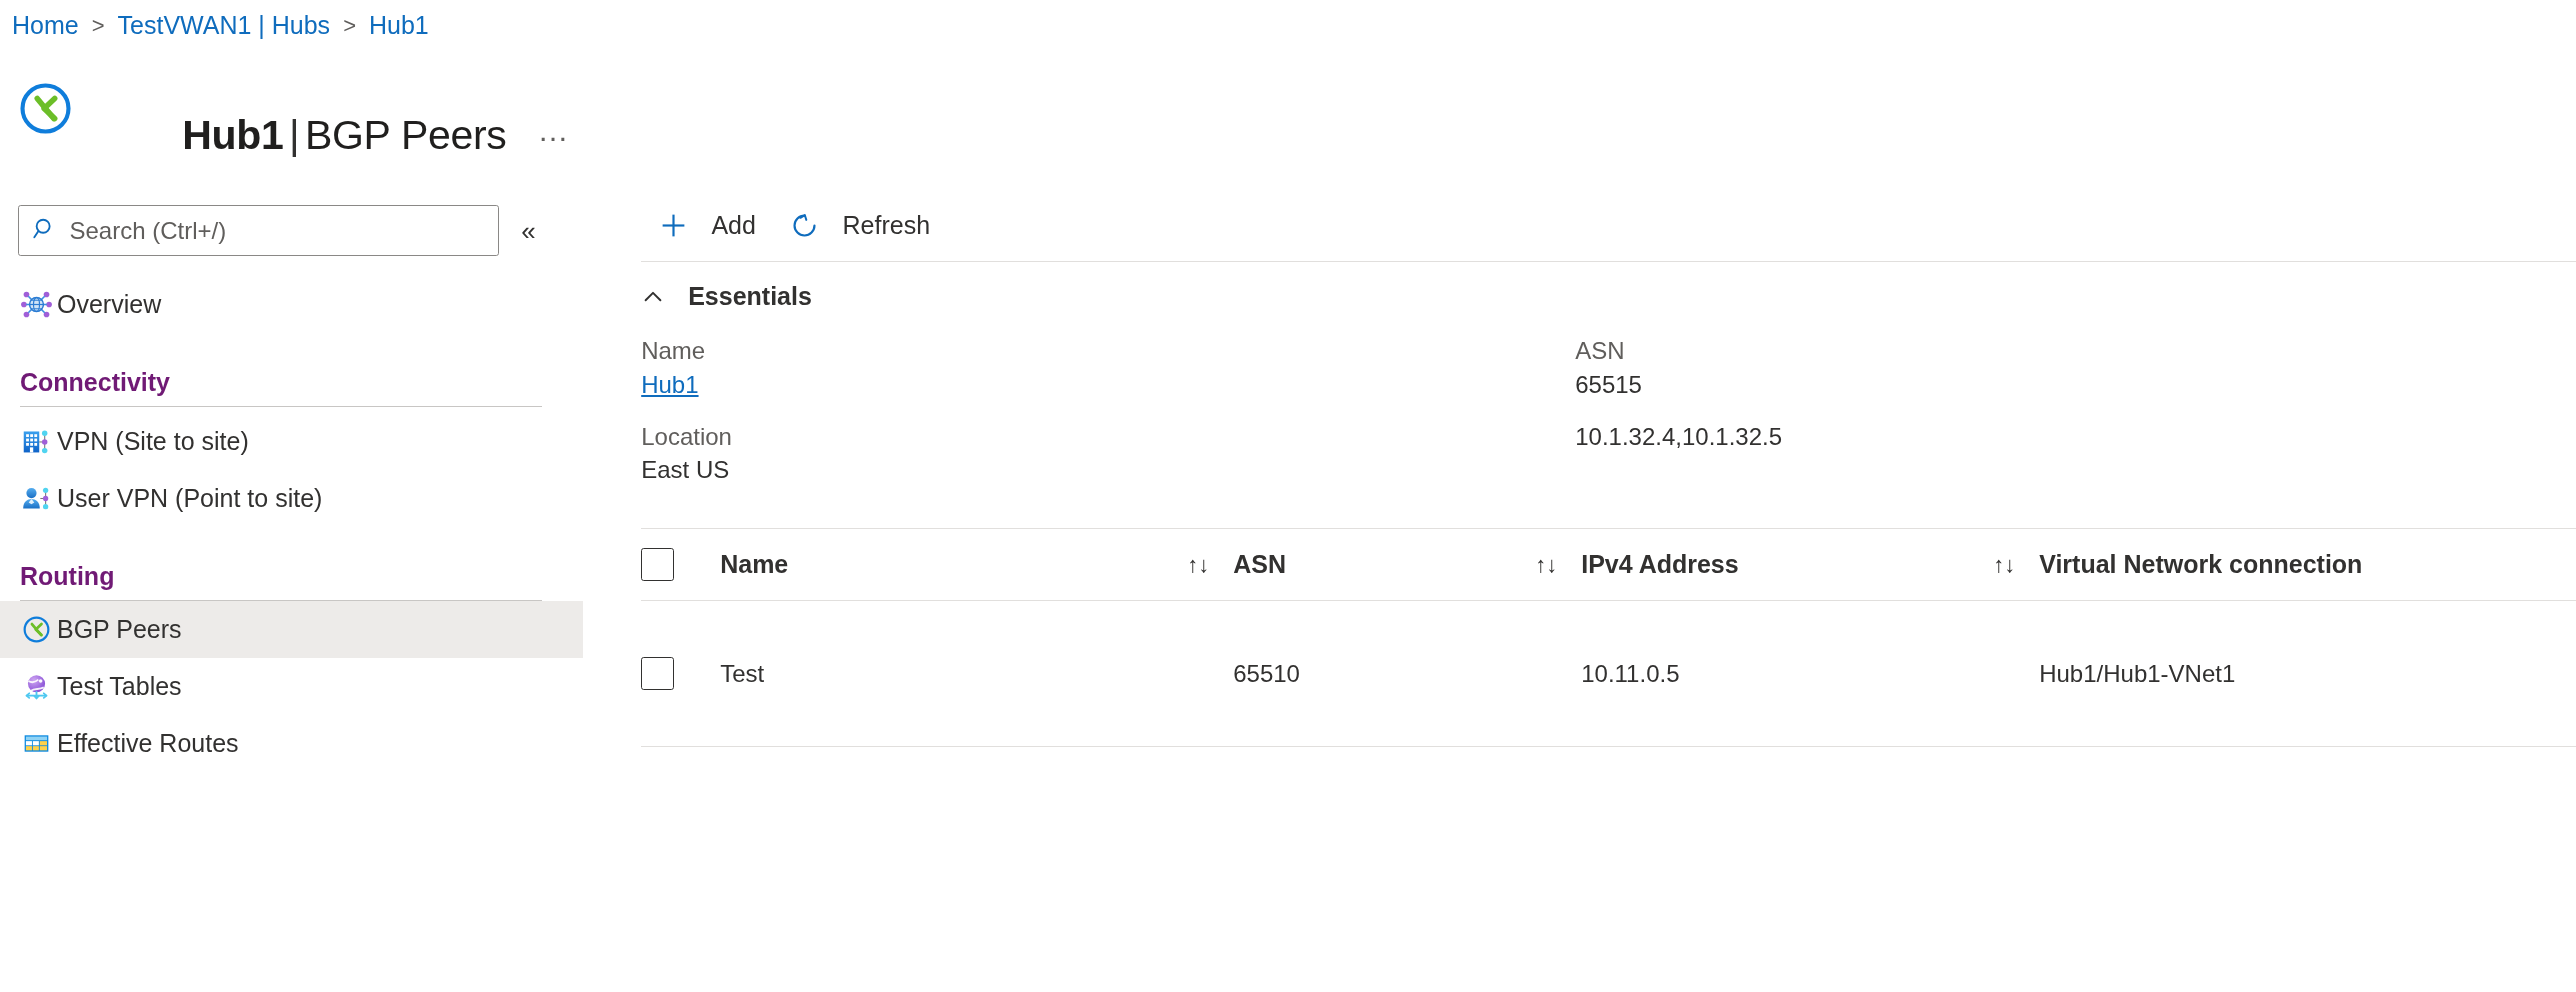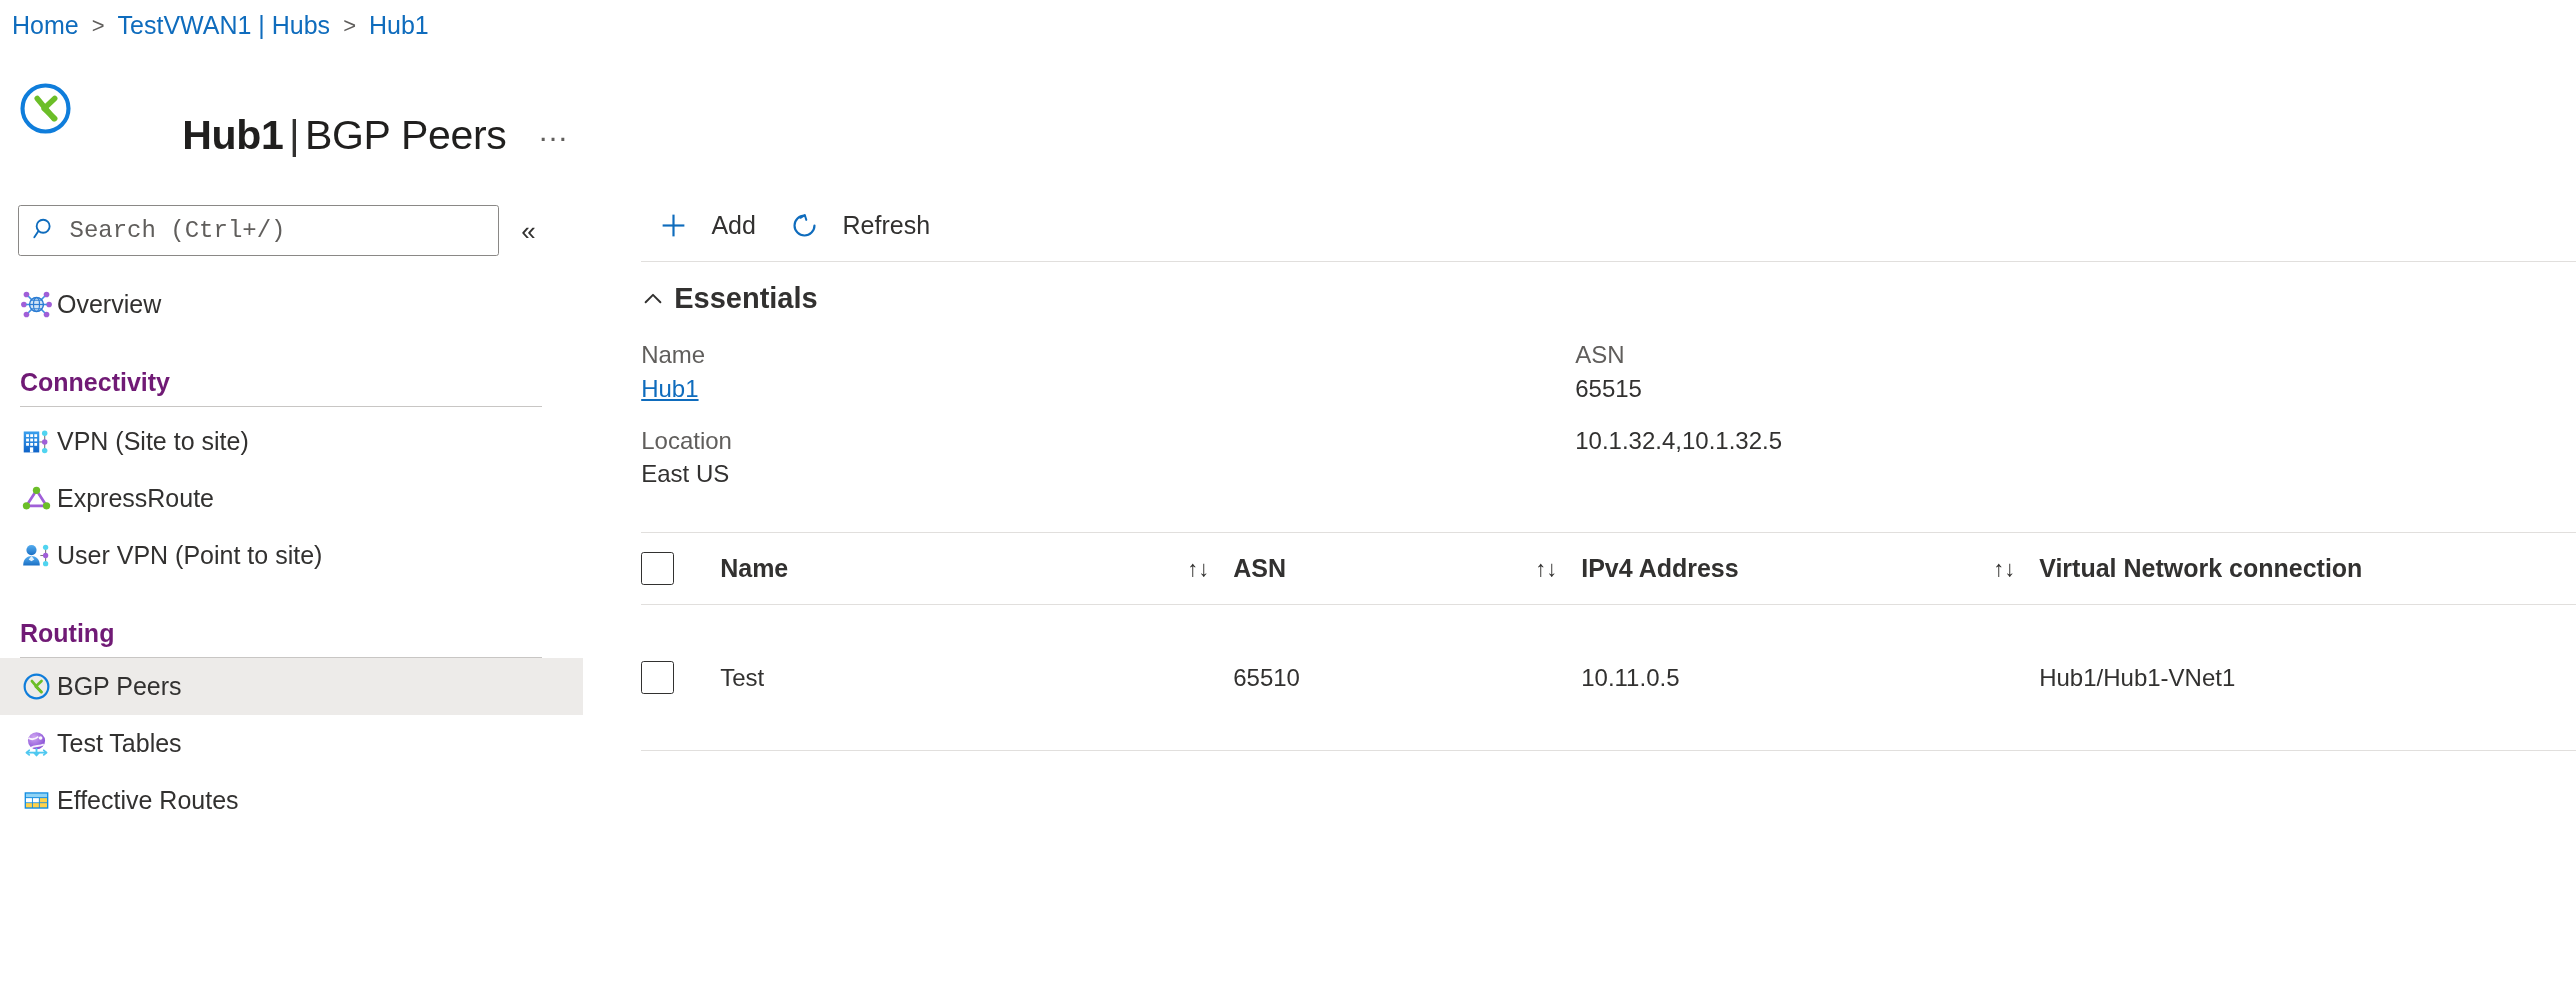--- a/index.html
+++ b/index.html
@@ -112,21 +112,21 @@
     box-sizing: border-box;
     background: #fff;
   }
   #search-icon {
     margin: 0 9.2px 0 13px;
     flex: 0 0 auto;
   }
   #search-input {
     border: none;
     outline: none;
-    font-family: Liberation Mono, monospace;
+    font-family: Liberation Sans, sans-serif;
     font-size: 24px;
     color: #323130;
     width: 385px;
     background: transparent;
   }
   #search-input::placeholder { color: #605e5c; }
   #collapse-btn {
     margin-left: 22px;
     font-size: 26px;
     color: #323130;
@@ -232,22 +232,22 @@
     width: 201px;
   }
   #essentials-chevron {
     width: 24px;
     height: 24px;
     display: flex;
     align-items: center;
     justify-content: center;
   }
   #essentials-label {
-    margin-left: 9px;
-    font-size: 29px;
+    margin-left: 23px;
+    font-size: 25px;
     font-weight: 600;
     color: #323130;
   }
 
   #essentials-grid {
     margin-top: 26px;
     margin-left: 9.2px;
     display: flex;
   }
   .ess-col { width: 934px; }
@@ -430,31 +430,20 @@
         <line x1="26" y1="8" x2="26" y2="27" stroke="#7a7a7a" stroke-width="1.2"></line>
         <line x1="20" y1="17.5" x2="26" y2="17.5" stroke="#7a7a7a" stroke-width="1.2"></line>
         <circle cx="26" cy="8" r="3" fill="#50d4f0"></circle>
         <circle cx="26" cy="17.5" r="3" fill="#a05fd8"></circle>
         <circle cx="26" cy="27" r="3" fill="#50d4f0"></circle>
       </svg>
     </span>
     <span class="rail-label">VPN (Site to site)</span>
   </div>
 
-  <div class="rail-item">
-    <span class="rail-icon">
-      <svg width="31" height="31" viewBox="0 0 34 34">
-        <path d="M17 8 L28 25 L6 25 Z" fill="none" stroke="#a05fd8" stroke-width="3"></path>
-        <circle cx="17" cy="8" r="4" fill="#6cbe28"></circle>
-        <circle cx="28" cy="25" r="4" fill="#6cbe28"></circle>
-        <circle cx="6" cy="25" r="4" fill="#6cbe28"></circle>
-      </svg>
-    </span>
-    <span class="rail-label">ExpressRoute</span>
-  </div>
 
   <div class="rail-item">
     <span class="rail-icon">
       <svg width="31" height="31" viewBox="0 0 34 34">
         <defs>
             <linearGradient id="ug1" x1="0" y1="0" x2="0" y2="1">
           <stop offset="0" stop-color="#56aef0"></stop>
               <stop offset="1" stop-color="#1a6fc4"></stop>
         </linearGradient>
           </defs>

